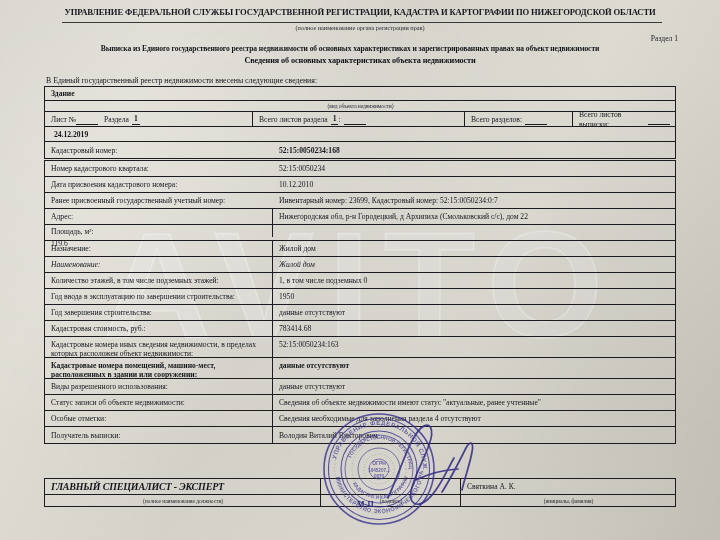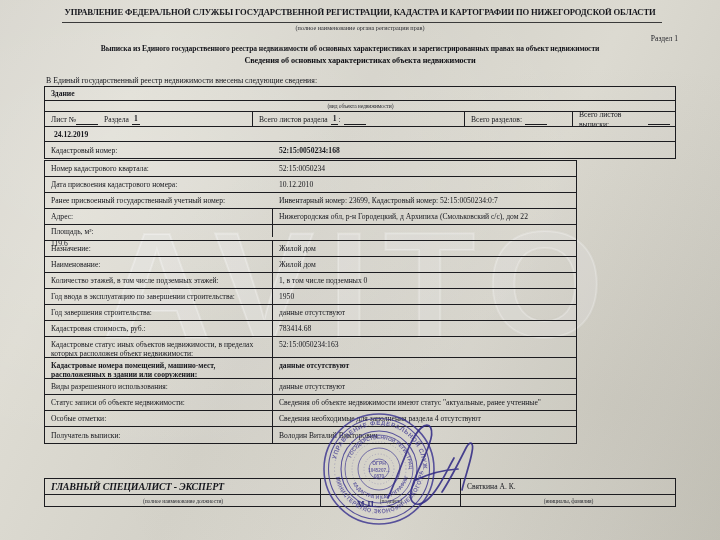--- a/index.html
+++ b/index.html
@@ -94,21 +94,21 @@
   #tbl-top .r-sheets{height:15px;}
   #tbl-top .r-date{height:15px;}
   #tbl-top .r-cad{height:16px;border-bottom:none;align-items:center;}
 
   .kindcap{width:100%;justify-content:center;}
 
   .u{border-bottom:1px solid #1c1c20;display:inline-block;min-width:22px;height:9px;}
   .ul-num{font-weight:700;border-bottom:1px solid #1c1c20;padding:0 2px;}
 
   
-  #tbl-main{left:44px;top:160px;width:533px;}
+  #tbl-main{left:44px;top:160px;width:632px;}
   .lab{width:228px;}
   .val{flex:1;}
 
   
   #tbl-sign{left:44px;top:478px;width:632px;}
   #tbl-sign .s-row1{height:16px;}
   #tbl-sign .s-row2{height:11px;border-bottom:none;}
   .c-pos{width:276px;}
   .c-sig{width:140px;}
   .c-name{flex:1;}
@@ -205,42 +205,42 @@
           <div class="cell val">Нижегородская обл, р-н Городецкий, д Архипиха (Смольковский с/с), дом 22</div>
         </div>
         <div class="row" style="height: 16px; flex-direction: column;">
           <div class="cell lab vsep">Площадь, м²:</div>
           <div class="cell val">119.6</div>
         </div>
         <div class="row" style="height: 16px;">
           <div class="cell lab vsep">Назначение:</div>
           <div class="cell val">Жилой дом</div>
         </div>
-        <div class="row" style="height: 16px;">
+        <div class="row" style="height: 16px; font-style: italic;">
           <div class="cell lab vsep">Наименование:</div>
           <div class="cell val">Жилой дом</div>
         </div>
         <div class="row" style="height: 16px;">
           <div class="cell lab vsep">Количество этажей, в том числе подземных этажей:</div>
           <div class="cell val">1, в том числе подземных 0</div>
         </div>
         <div class="row" style="height: 16px;">
           <div class="cell lab vsep">Год ввода в эксплуатацию по завершении строительства:</div>
           <div class="cell val">1950</div>
         </div>
         <div class="row" style="height: 16px;">
           <div class="cell lab vsep">Год завершения строительства:</div>
           <div class="cell val">данные отсутствуют</div>
         </div>
         <div class="row" style="height: 16px;">
           <div class="cell lab vsep">Кадастровая стоимость, руб.:</div>
           <div class="cell val">783414.68</div>
         </div>
         <div class="row" style="height: 21px;">
-          <div class="cell lab top vsep">Кадастровые статус иных объектов недвижимости, в пределах которых расположен объект недвижимости:</div>
+          <div class="cell lab top vsep">Кадастровые номера иных сведения недвижимости, в пределах которых расположен объект недвижимости:</div>
           <div class="cell val top">52:15:0050234:163</div>
         </div>
         <div class="row" style="height: 21px; font-weight: bold;">
           <div class="cell lab top vsep">Кадастровые номера помещений, машино-мест, расположенных в здании или сооружении:</div>
           <div class="cell val top">данные отсутствуют</div>
         </div>
         <div class="row" style="height: 16px;">
           <div class="cell lab vsep">Виды разрешенного использования:</div>
           <div class="cell val">данные отсутствуют</div>
         </div>

